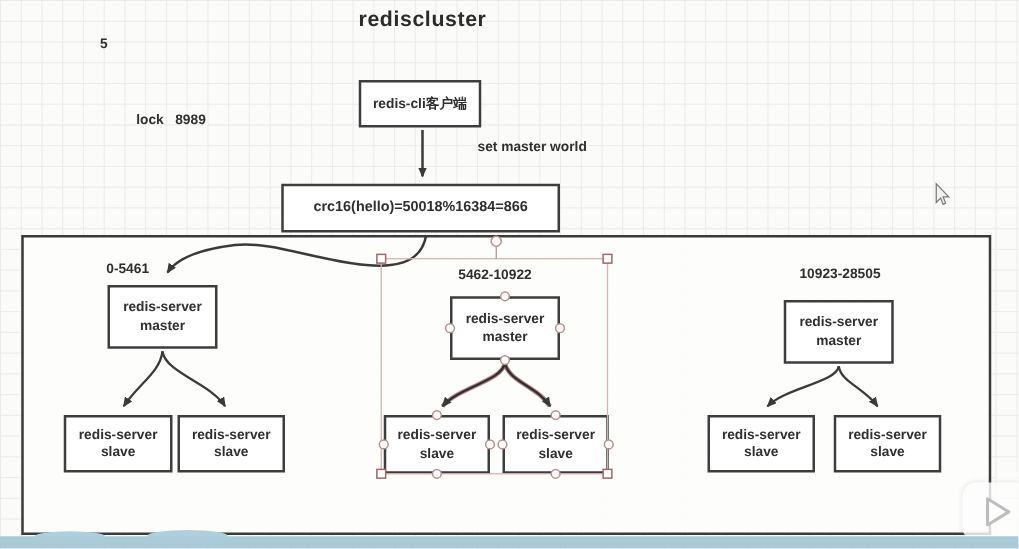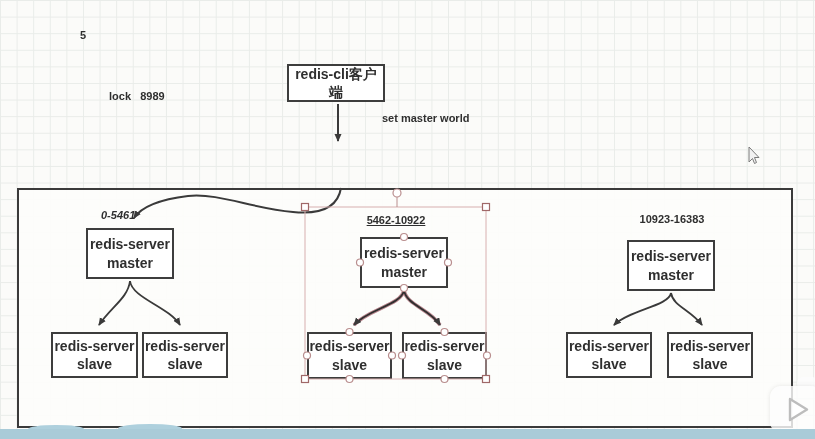--- a/index.html
+++ b/index.html
@@ -23,33 +23,33 @@
     font-size:17px; font-weight:bold; color:#2b2b2b; letter-spacing:0.5px;
   }
   .note { font-size:11px; font-weight:bold; color:#2f2f2f; white-space:pre; }
   .note-5   { left:80px;  top:29px; }
   .note-lock{ left:109px; top:90px;text-align:center; }
   .note-set { left:382px; top:112px; }
 
   .node {
     background:#ffffff; border:2px solid #3d3d3d;
     display:flex; align-items:center; justify-content:center; text-align:center;
-    font-size:14px; font-weight:bold; color:#2f2f2f; white-space:pre-line; line-height:1.3;
+    font-size:11px; font-weight:bold; color:#2f2f2f; white-space:pre-line; line-height:1.3;
   }
   .node-cli { left:287px; top:64px;  width:98px;  height:38px; }
   .node-crc { left:225px; top:147px; width:223px; height:39px; font-size:11.5px; }
 
   .boundary {
     left:17px; top:188px; width:776px; height:240px;
     border:2px solid #3a3a3a; background:rgba(253,253,251,0.93);
   }
 
   .range { font-size:11px; font-weight:bold; color:#2f2f2f; text-align:center; }
-  .range-1 { left:101px;  top:209px;font-style:italic; }
-  .range-2 { left:346px; top:214px; width:100px;text-decoration:underline; }
+  .range-1 { left:85px;  top:209px; }
+  .range-2 { left:346px; top:214px; width:100px; }
   .range-3 { left:617px; top:213px; width:110px; }
 
   .m1 { left:86px;  top:228px; width:88px; height:51px; }
   .m2 { left:360px; top:237px; width:88px; height:51px; }
   .m3 { left:627px; top:240px; width:88px; height:51px; }
 
   .s1a { left:51px;  top:332px; width:87px; height:46px; }
   .s1b { left:142px; top:332px; width:86px; height:46px; }
   .s2a { left:307px; top:332px; width:85px; height:47px; }
   .s2b { left:402px; top:332px; width:85px; height:47px; }
@@ -69,31 +69,33 @@
 
   .bottom-bar { left:0; top:429px; width:815px; height:10px; background:#a9cbd8; }
   .bump1 { left:28px;  top:425px; width:56px; height:8px; border-radius:50%; background:#aed0dd; }
   .bump2 { left:118px; top:424px; width:64px; height:9px; border-radius:50%; background:#aed0dd; }
 </style>
 </head>
 <body>
 
 <div class="canvas">
 
+  <div class="abs title">rediscluster</div>
   <div class="abs note note-5">5</div>
   <div class="abs note note-lock">lock   8989</div>
   <div class="abs note note-set">set master world</div>
 
   <div class="abs node node-cli">redis-cli客户端</div>
+  <div class="abs node node-crc">crc16(hello)=50018%16384=866</div>
 
   <div class="abs boundary"></div>
 
   <div class="abs range range-1">0-5461</div>
   <div class="abs range range-2">5462-10922</div>
-  <div class="abs range range-3">10923-16383</div>
+  <div class="abs range range-3">10923-28505</div>
 
   <div class="abs node m1">redis-server
 master</div>
   <div class="abs node m2">redis-server
 master</div>
   <div class="abs node m3">redis-server
 master</div>
 
   <div class="abs node s1a">redis-server
 slave</div>

